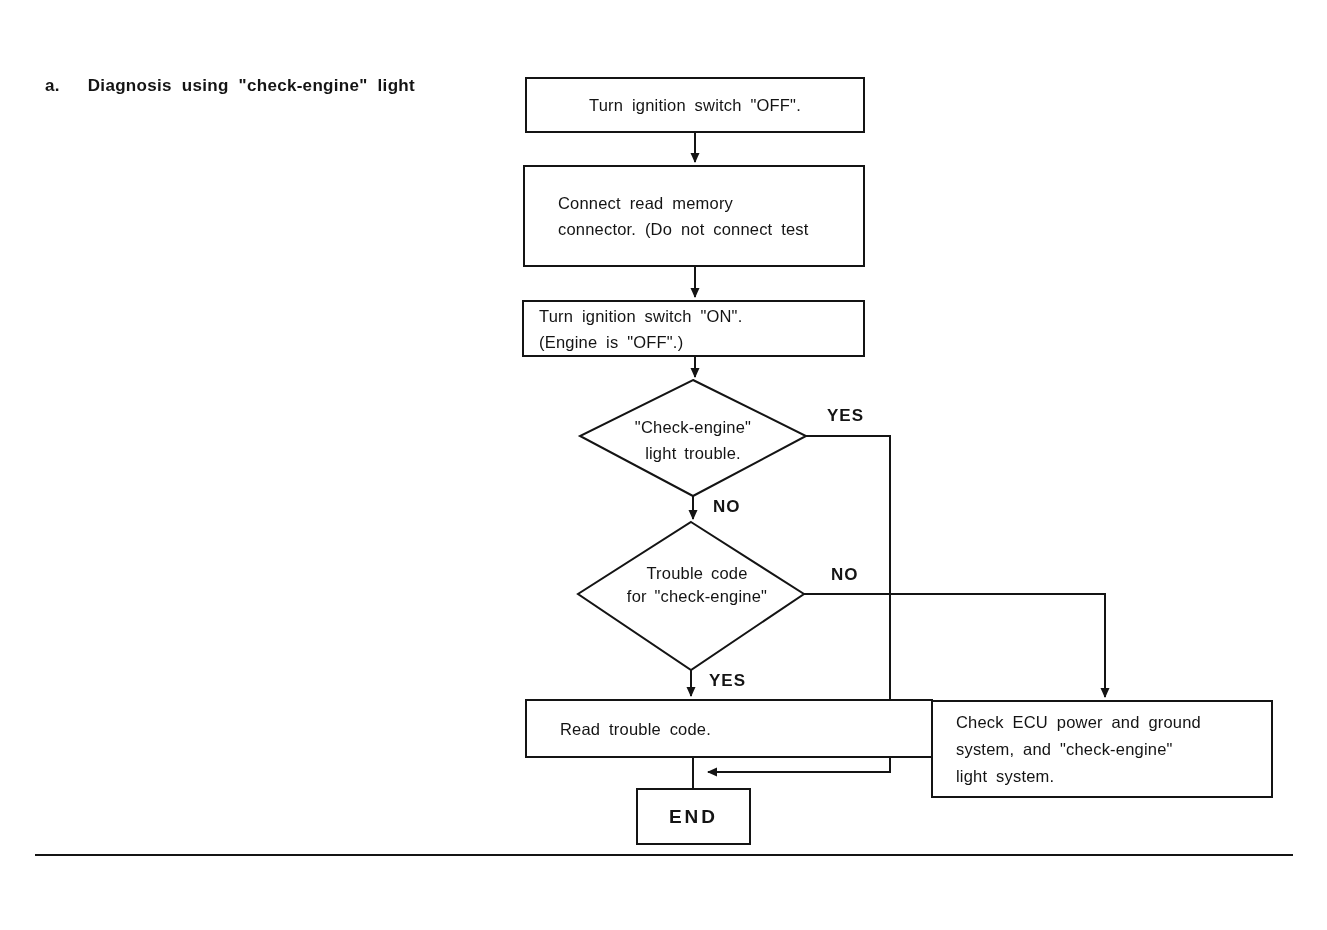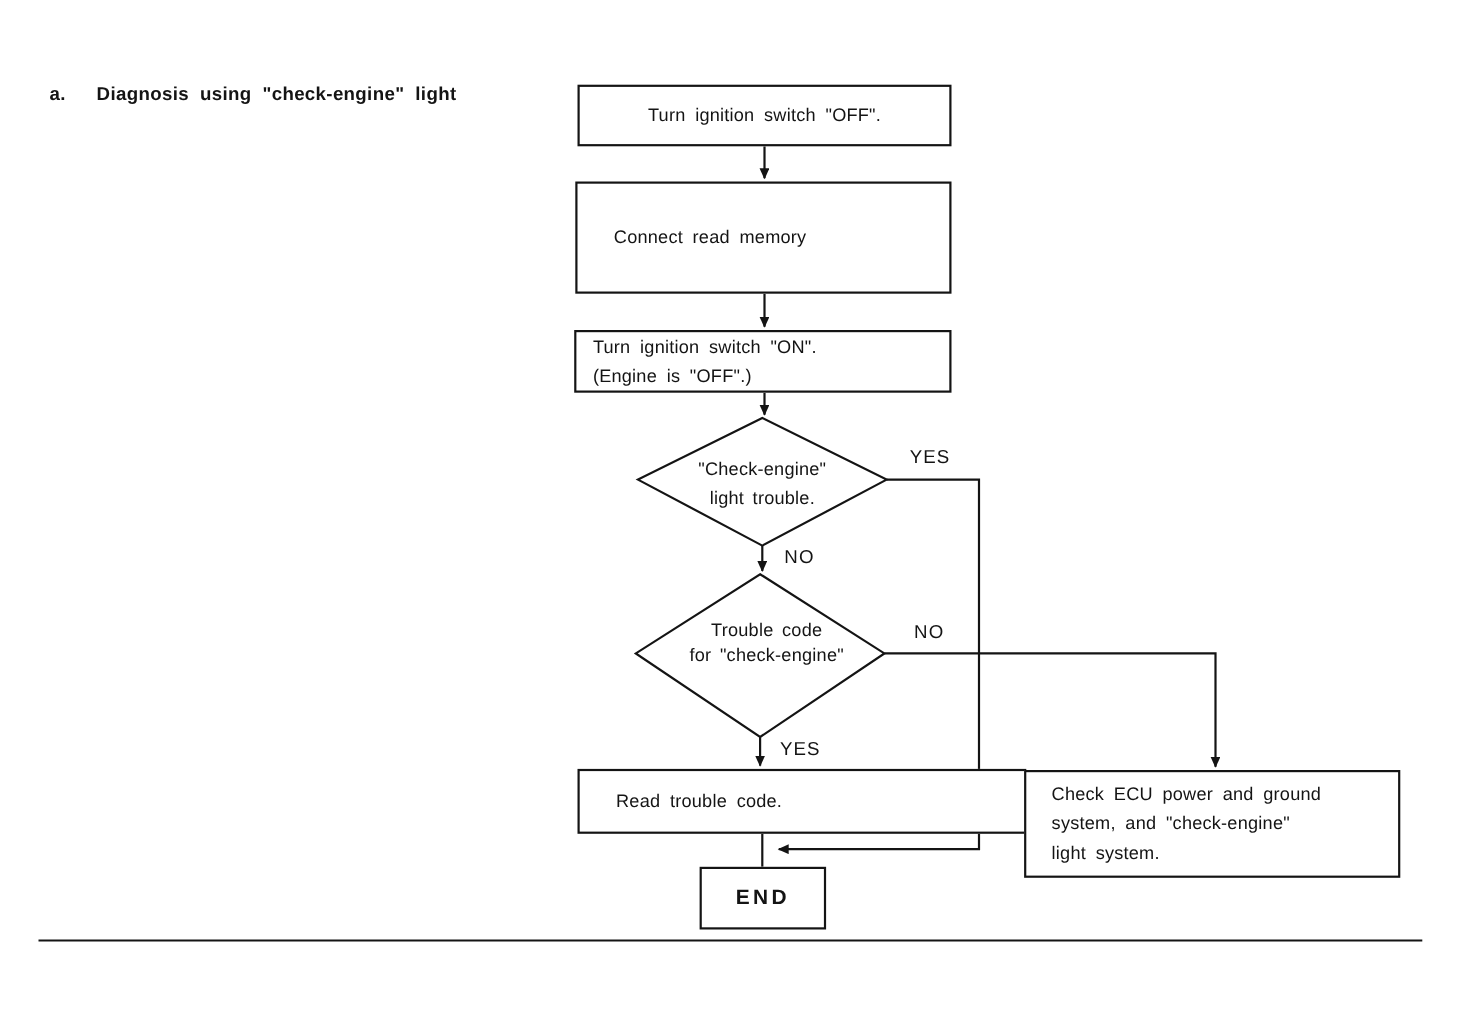--- a/index.html
+++ b/index.html
@@ -46,21 +46,21 @@
   .dtext {
     position: absolute;
     text-align: center;
     font-size: 16.5px;
     word-spacing: 3px;
     letter-spacing: 0.2px;
   }
   .branch-label {
     position: absolute;
     font-size: 17px;
-    font-weight: normal;
+    font-weight: bold;
     letter-spacing: 1px;
     white-space: nowrap;
   }
   .end-box {
     font-weight: bold;
     font-size: 19px;
     letter-spacing: 3px;
   }
 </style>
 </head>
@@ -93,20 +93,21 @@
       <line x1="35" y1="855" x2="1293" y2="855"></line>
     </g>
   </svg>
 
   <div class="node box-center" style="left:525px; top:77px; width:340px; height:56px;">
     <span class="ln">Turn ignition switch "OFF".</span>
   </div>
 
   <div class="node box-left" style="left:523px; top:165px; width:342px; height:102px;">
     <span class="ln">Connect read memory</span>
+    <span class="ln">connector. (Do not connect test</span>
   </div>
 
   <div class="node box-left" style="left:522px; top:300px; width:343px; height:57px; padding-left:15px;">
     <span class="ln">Turn ignition switch "ON".</span>
     <span class="ln">(Engine is "OFF".)</span>
   </div>
 
   <div class="dtext" style="left:593px; top:414px; width:200px; line-height:26px;">
     <span class="ln" style="display:block;">"Check-engine"</span>
     <span class="ln" style="display:block;">light trouble.</span>

